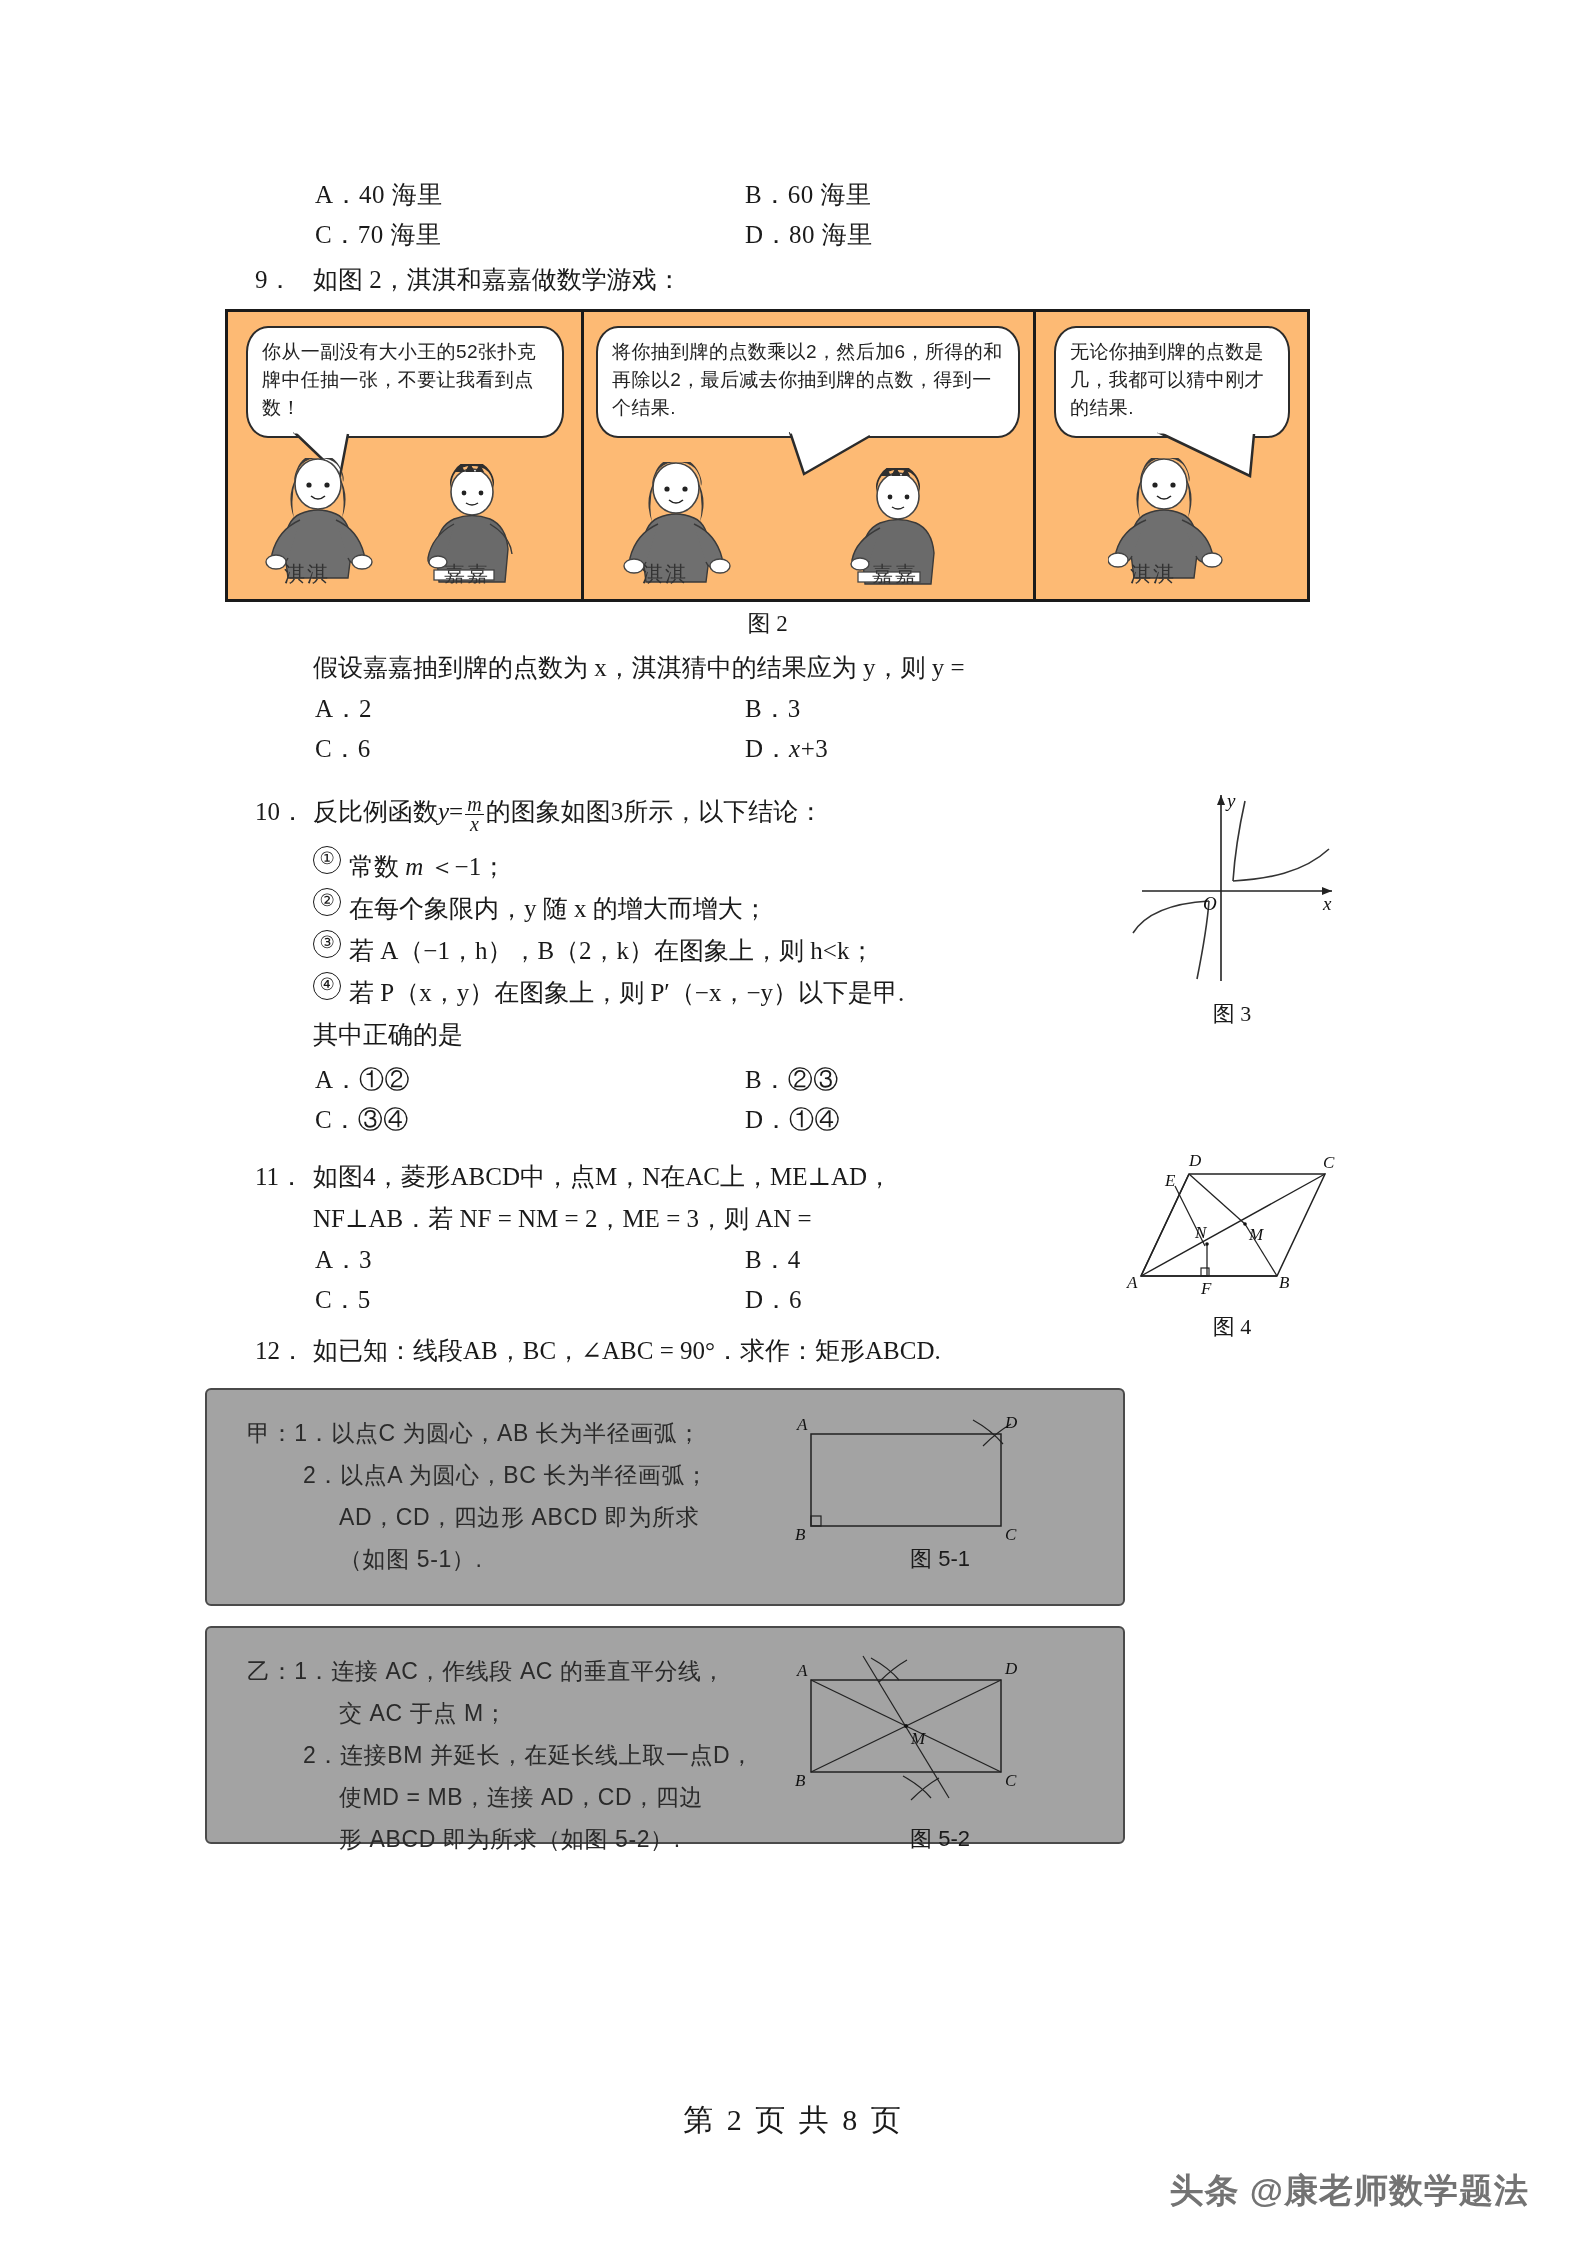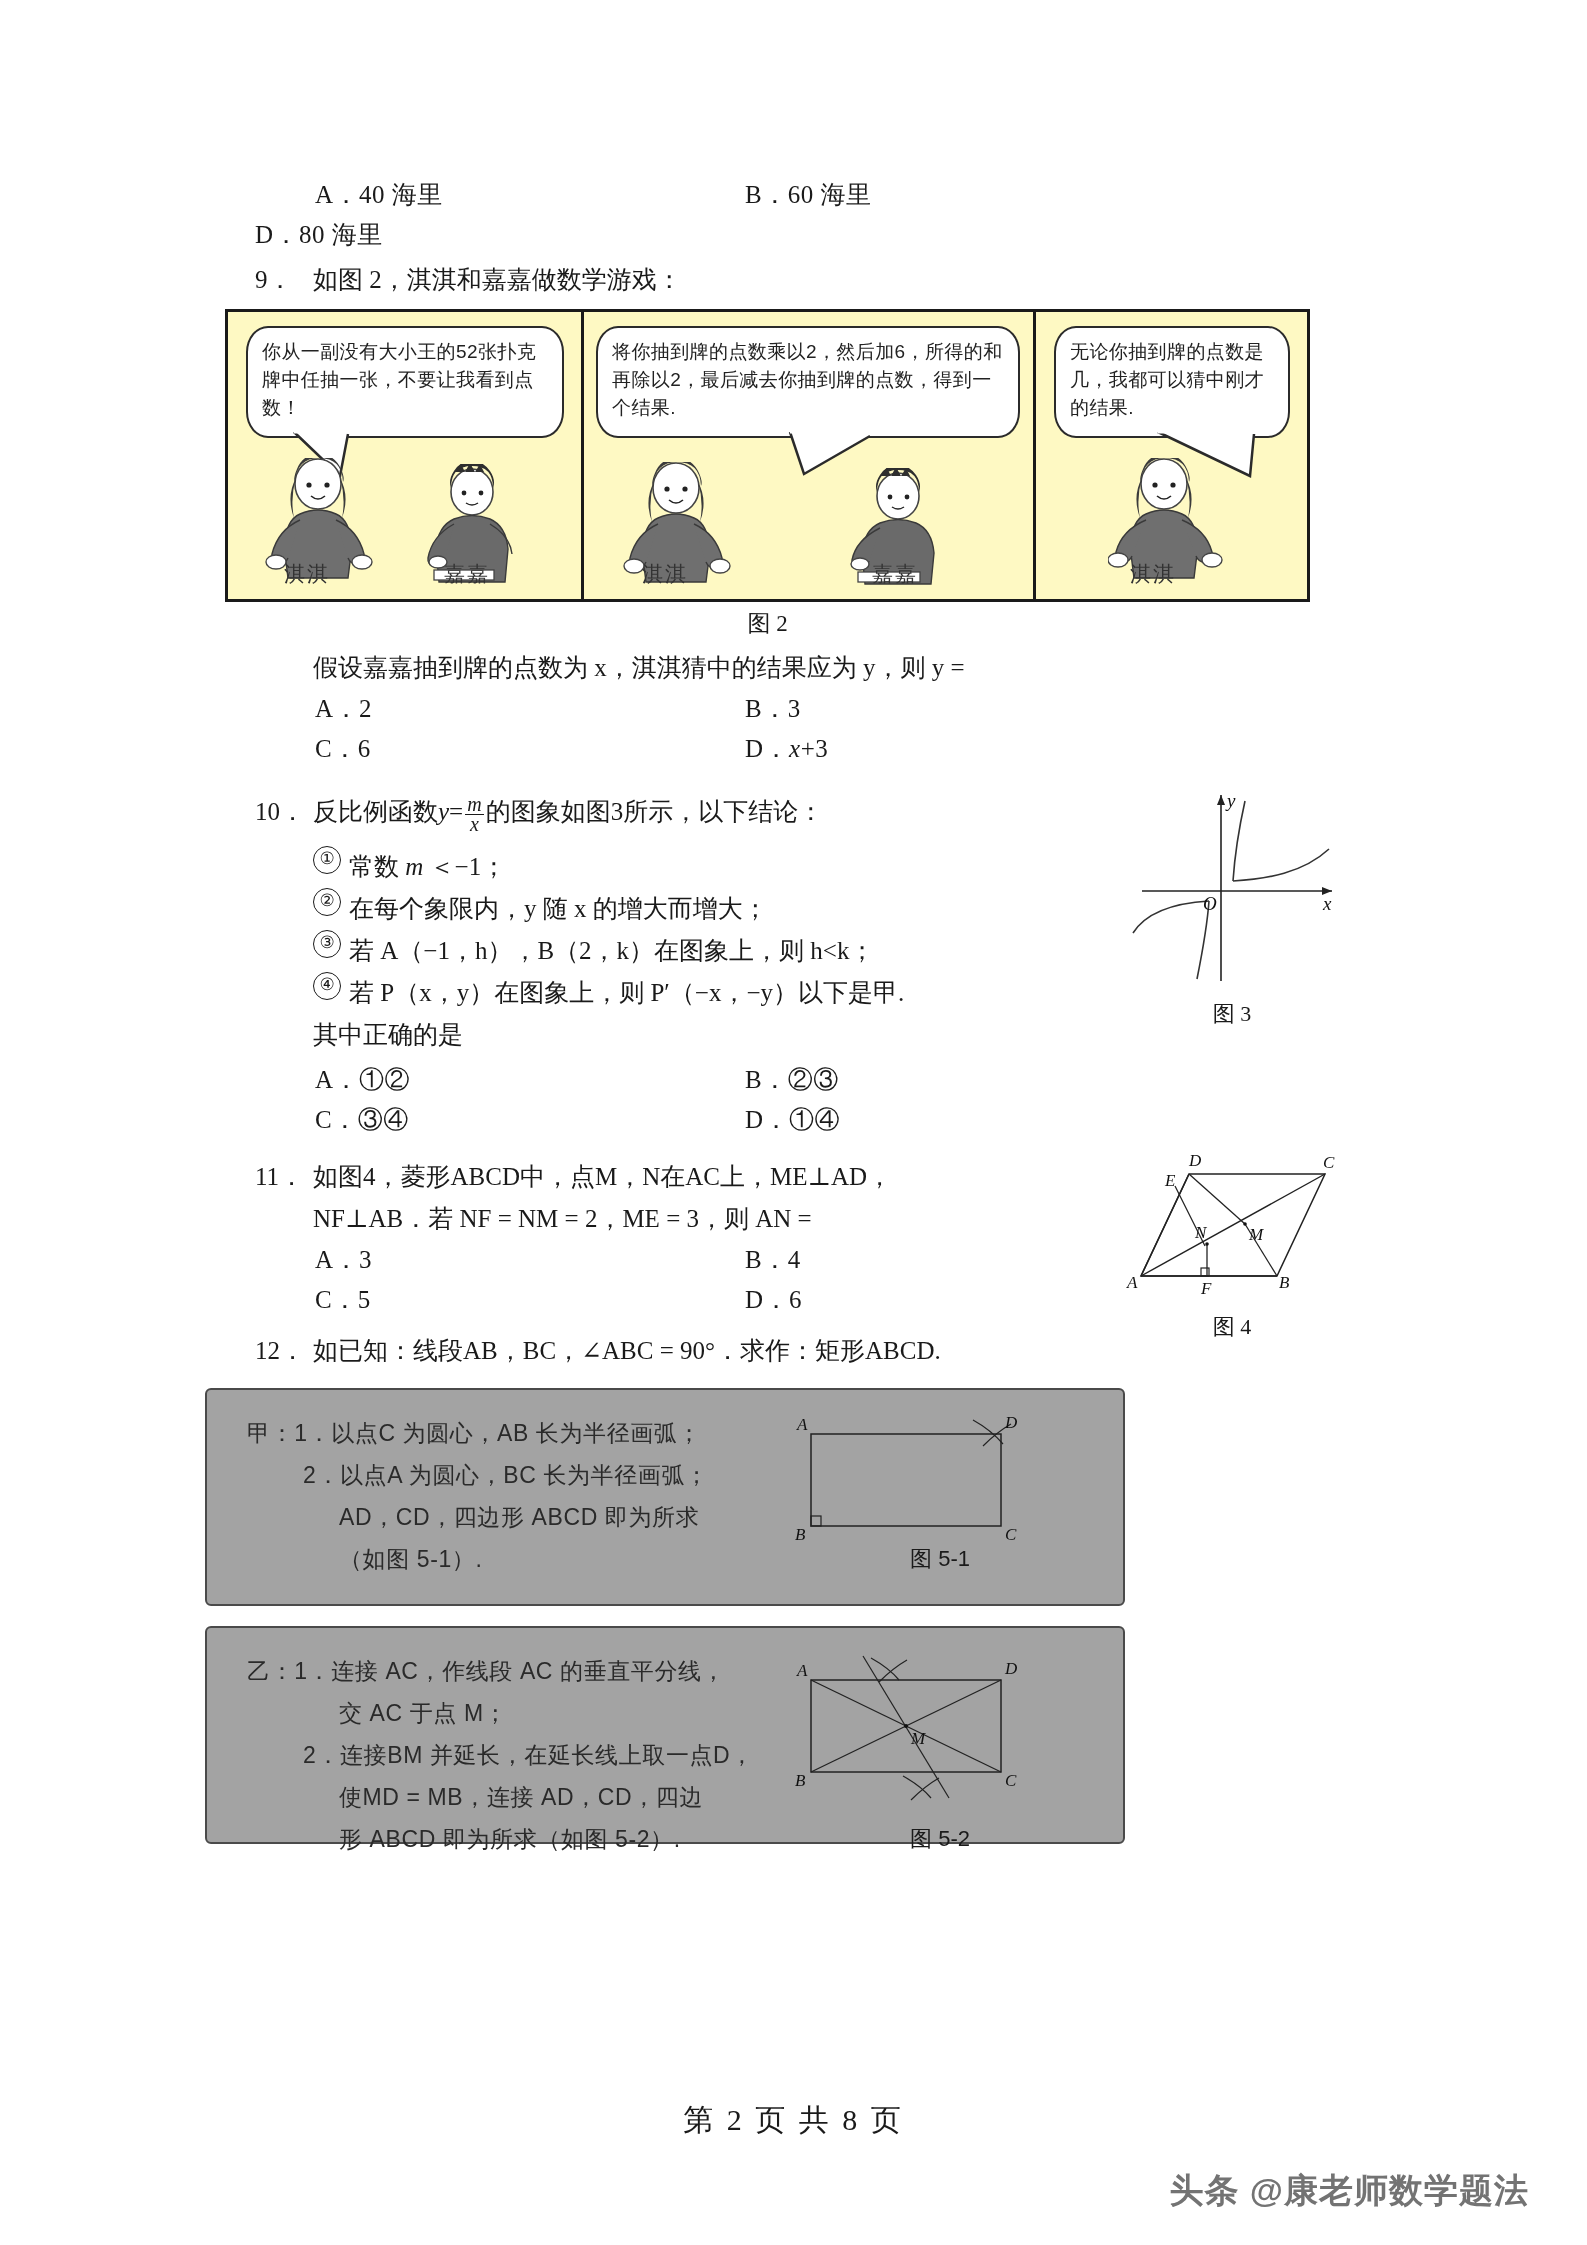--- a/index.html
+++ b/index.html
@@ -54,21 +54,21 @@
   
   .comic {
     position: relative;
     margin-top: 8px;
     margin-left: -30px;
     width: 1085px;
     height: 293px;
     border: 3px solid #1a1a1a;
     box-sizing: border-box;
     display: flex;
-    background: #fef9c3;
+    background: #fdba74;
   }
   .panel {
     position: relative;
     flex: none;
     box-sizing: border-box;
     overflow: hidden;
   }
   .panel.p1 { width: 356px; border-right: 3px solid #1a1a1a; }
   .panel.p2 { width: 452px; border-right: 3px solid #1a1a1a; }
   .panel.p3 { width: 268px; }
@@ -204,20 +204,21 @@
 <body>
 
 <div class="page">
   <div class="content">
 
     <div class="opt-row">
       <div class="opt-a">A．40 海里</div>
       <div class="opt-b">B．60 海里</div>
     </div>
     <div class="opt-row">
+      <div class="opt-a">C．70 海里</div>
       <div class="opt-b">D．80 海里</div>
     </div>
 
     <div class="q-line" style="margin-top:4px;">
       <div class="q-num">9．</div>
       <div class="q-body">如图 2，淇淇和嘉嘉做数学游戏：</div>
     </div>
 
     <div class="comic">
 

